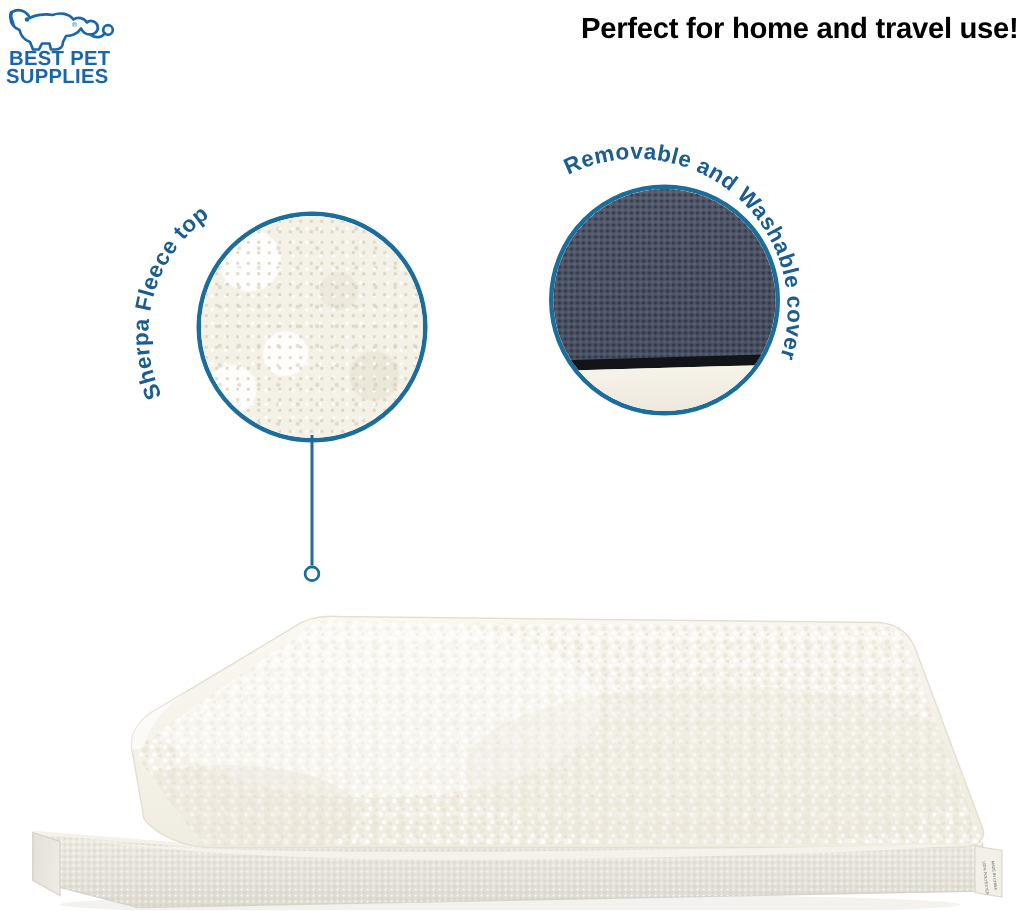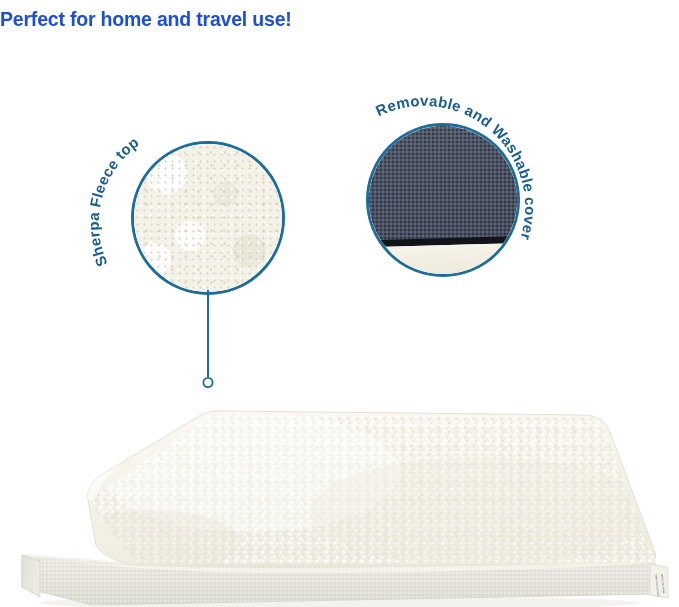--- a/index.html
+++ b/index.html
@@ -12,24 +12,24 @@
   }
   #stage { position:absolute; left:0; top:0; width:679px; height:607px; }
 
   
   #logo { position:absolute; left:4px; top:2px; width:78px; height:56px; }
   #logo svg { display:block; }
 
   
   #headline {
     position:absolute; left:0; top:8px; width:679px;
-    text-align:left;
+    text-align:right;
     font-size:19.5px; font-weight:bold;
     letter-spacing:-0.2px;
-    color:#1d4ed8;
+    color:#000000;
   }
 
   
   .callout { position:absolute; }
   #callout-left  { left:131px; top:141px;  width:154px; height:154px; }
   #callout-right { left:366px; top:123px;  width:154px; height:154px; }
 
   .circle-frame {
     position:absolute; left:0; top:0; width:100%; height:100%;
     border-radius:50%;
@@ -105,20 +105,42 @@
   .tag-text {
     font-family:"Liberation Sans", sans-serif;
     font-size:2.6px; fill:#6d6f6a; letter-spacing:0;
   }
 </style>
 </head>
 <body>
 
 <div id="stage">
 
+  <div id="logo">
+    <svg width="78" height="56" viewBox="0 0 78 56">
+
+      <path d="M4 6 C9 3 14 6 16 10 C19 8 26 7 31 8 C36 6 42 7 45 11
+               C48 9 52 10 54 13 C56 11 60 12 61 15 C62 19 59 21 56 21
+               C53 21 51 19 50 17 C48 20 44 22 40 22 L38 26
+               C38 29 36 31 33 31 L30 31 L29 27 L24 27 L22 31 L18 31
+               L16 26 C13 25 10 22 9 18 C6 17 3 14 3 10 Z" fill="none" stroke="#1a66ab" stroke-width="1.8" stroke-linejoin="round"></path>
+
+      <path d="M3 5 C1 8 2 13 6 15 C5 11 4 8 3 5 Z" fill="#1a66ab"></path>
+
+      <circle cx="14" cy="11" r="1.5" fill="#1a66ab"></circle>
+
+      <path d="M56 21 C60 24 64 23 66 20" fill="none" stroke="#1a66ab" stroke-width="1.8" stroke-linecap="round"></path>
+      <circle cx="68" cy="18" r="3.2" fill="none" stroke="#1a66ab" stroke-width="1.8"></circle>
+
+      <text x="44" y="16" font-family="Liberation Sans, sans-serif" font-size="4.5" fill="#1a66ab">®</text>
+
+      <text x="2" y="41" font-family="Liberation Sans, sans-serif" font-size="13.5" font-weight="bold" letter-spacing="0.2" fill="#1a66ab">BEST PET</text>
+      <text x="0" y="53" font-family="Liberation Sans, sans-serif" font-size="13.5" font-weight="bold" letter-spacing="0.2" fill="#1a66ab">SUPPLIES</text>
+    </svg>
+  </div>
 
   <div id="headline">Perfect for home and travel use!</div>
 
   <div id="callout-left" class="callout">
     <div class="circle-frame">
       <div class="fill-sherpa"></div>
     </div>
   </div>
 
   <svg class="curved-label" width="679" height="607" style="left:0;top:0;position:absolute;pointer-events:none">

